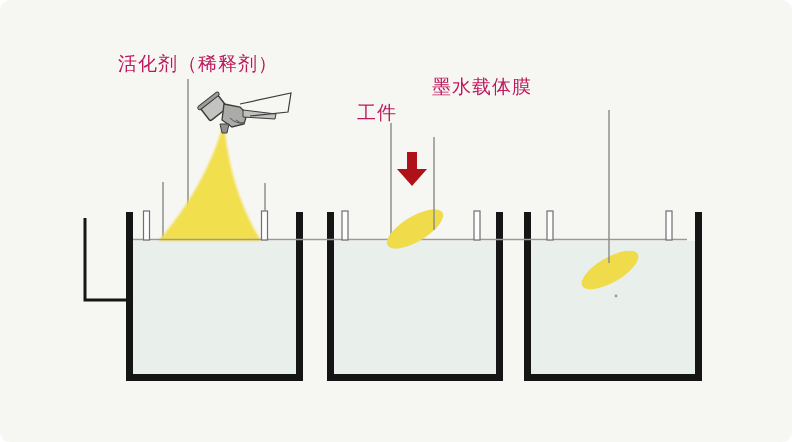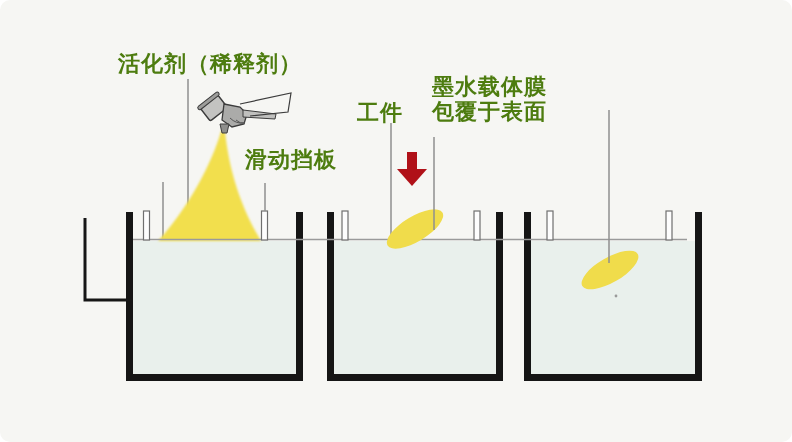--- a/index.html
+++ b/index.html
@@ -7,26 +7,26 @@
     position:relative;
     width:792px;height:442px;
     background:#f6f6f3;
     border-radius:10px;
     overflow:hidden;
     font-family:"Liberation Sans","DejaVu Sans",sans-serif;
   }
   #diagram-svg{position:absolute;left:0;top:0;}
   .label{
     position:absolute;
-    color:#4d7c0f;
-    font-size:22px;
+    color:#be185d;
+    font-size:19px;
     letter-spacing:1px;
     line-height:25px;
     white-space:nowrap;
-    font-weight:700;
+    font-weight:400;
   }
 </style>
 </head>
 <body>
 
 <div id="stage">
 
   <svg id="diagram-svg" width="792" height="442" viewBox="0 0 792 442">
     <defs>
       <filter id="soft" x="-20%" y="-20%" width="140%" height="140%">
@@ -83,18 +83,16 @@
       </g>
       <path d="M224,104 L240,107 L247,114 L244,124 L232,127 L222,120 Z" fill="#ababa9" stroke="#3c3c3c" stroke-width="1.3"></path>
       <path d="M243,110 L276,114 L275,119 L243,117 Z" fill="#c0c0be" stroke="#3c3c3c" stroke-width="1"></path>
       <polyline points="240,104 291,93 288,112 250,116" fill="none" stroke="#3c3c3c" stroke-width="1.2"></polyline>
       <path d="M220,124 L229,124 L227,133 L222,133 Z" fill="#8f8f8d" stroke="#3c3c3c" stroke-width="1"></path>
       <path d="M230,118 q6,6 14,5 M236,120 q4,4 9,3" fill="none" stroke="#555" stroke-width="1"></path>
     </g>
   </svg>
 
   <div class="label" style="left:118px;top:51px;">活化剂（稀释剂）</div>
-  <div class="label" style="left:245px;top:147px;">滑动挡板</div>
   <div class="label" style="left:357px;top:100px;">工件</div>
   <div class="label" style="left:432px;top:74px;">墨水载体膜</div>
-  <div class="label" style="left:432px;top:99px;">包覆于表面</div>
 
 </div>
 
 </body></html>

